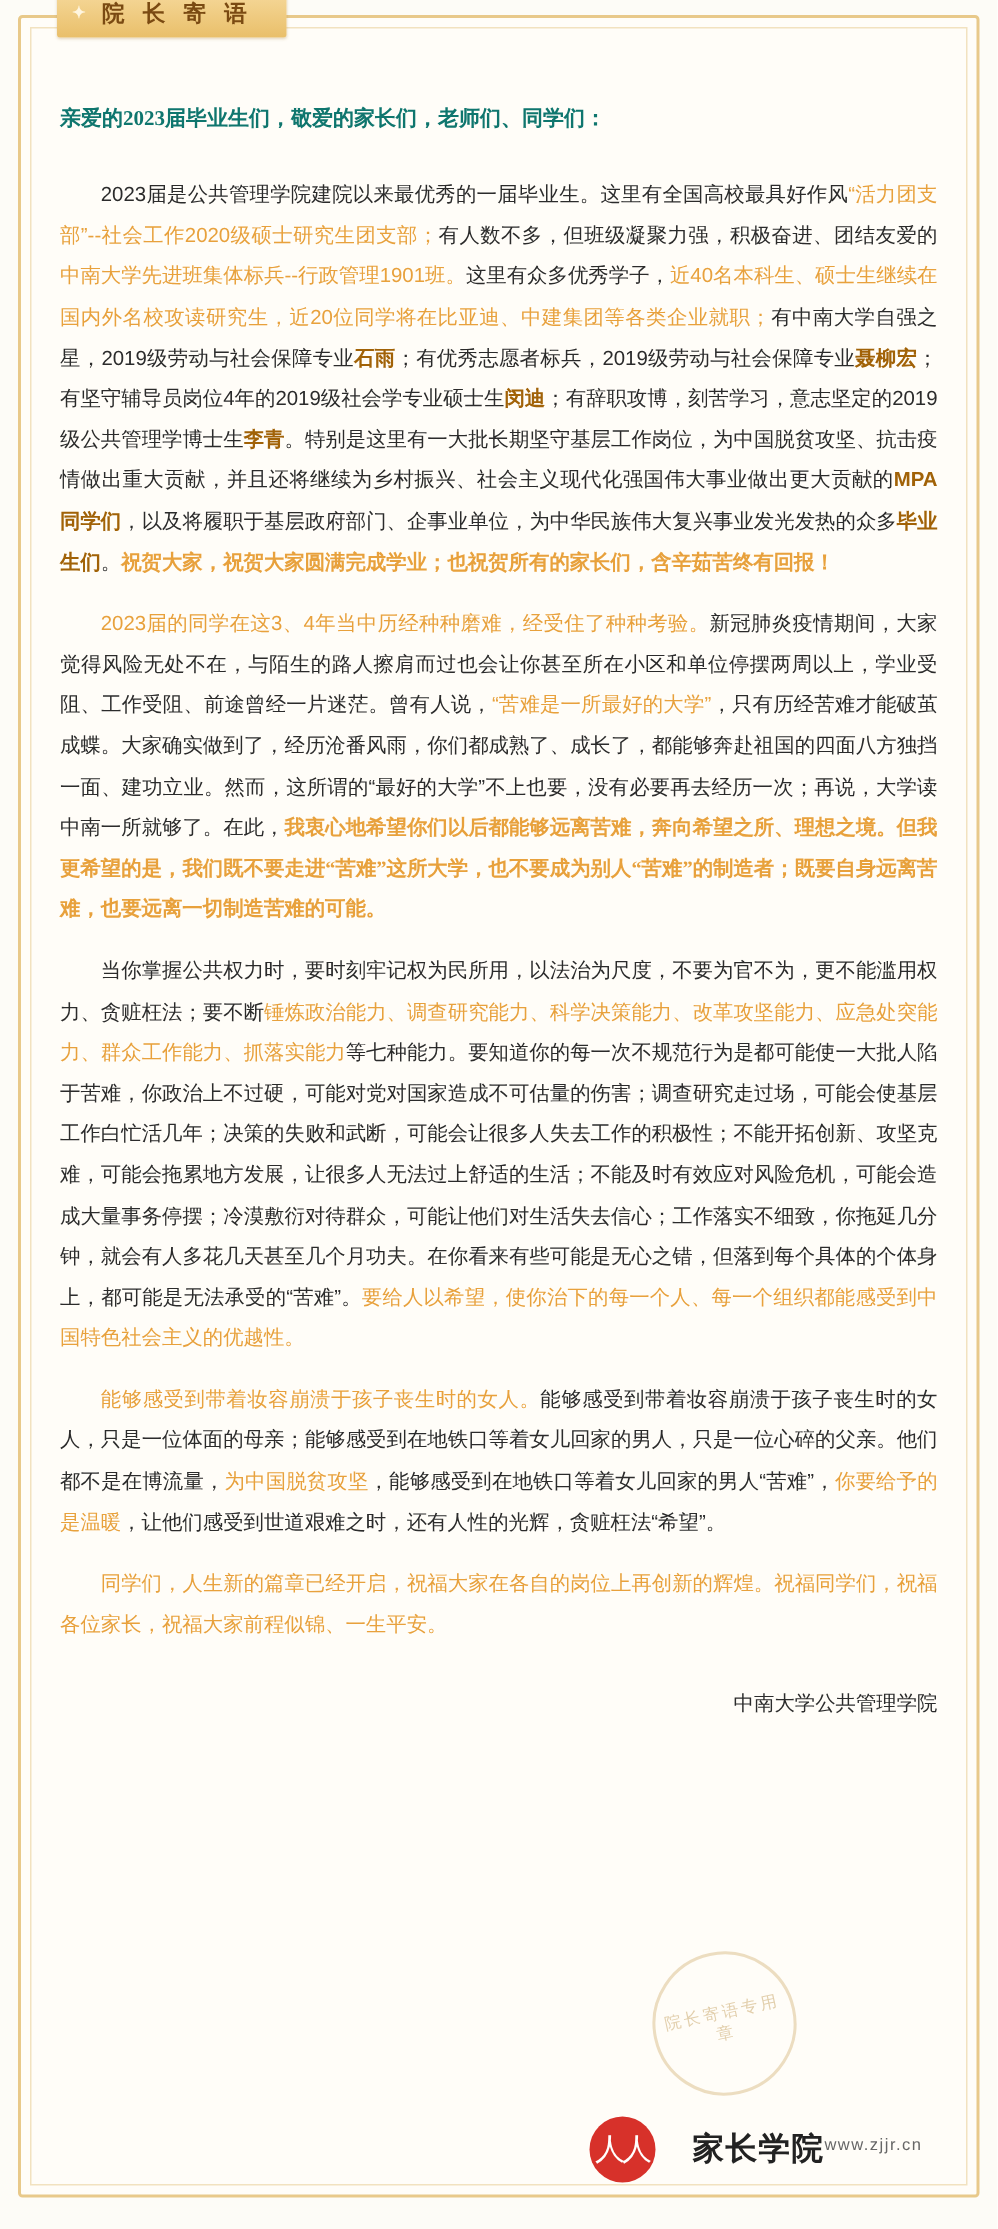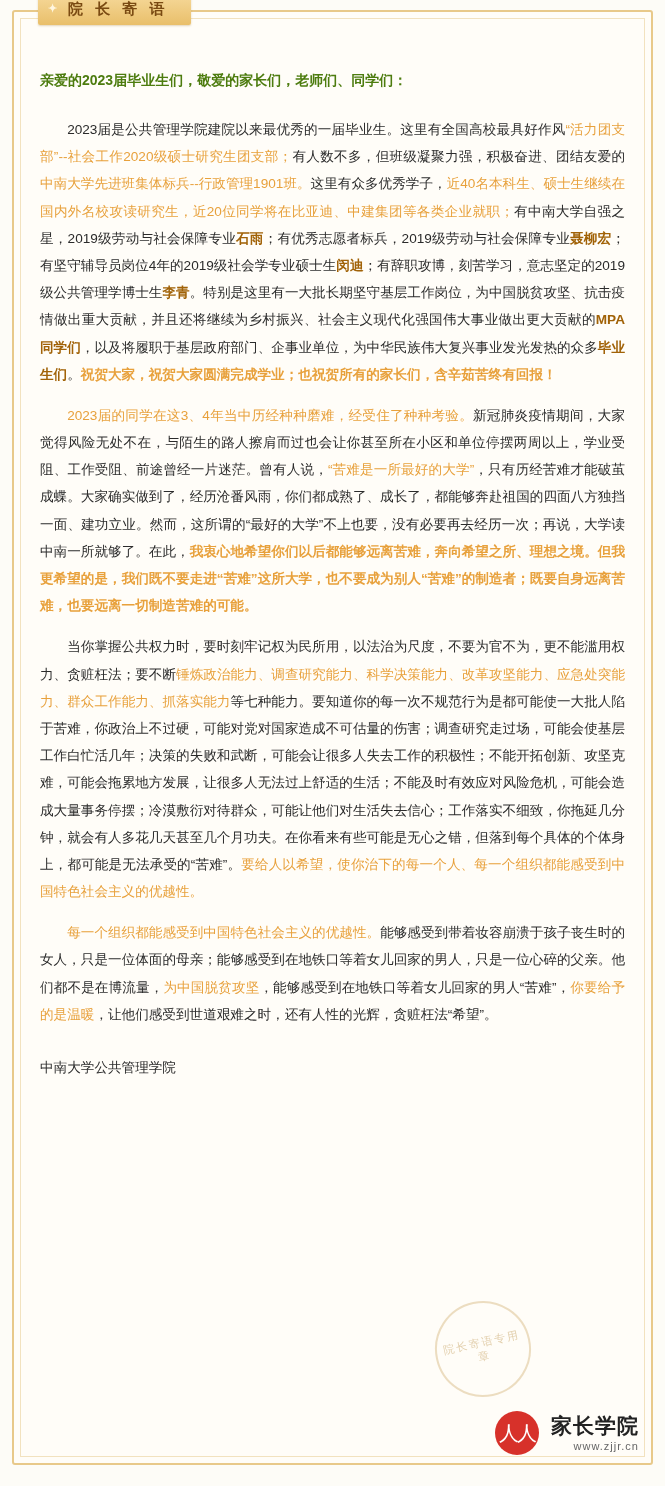--- a/index.html
+++ b/index.html
@@ -66,56 +66,58 @@
     font-size: 13.6px;
     line-height: 2.0;
     text-align: justify;
   }
   p {
     margin: 0 0 14px 0;
     text-indent: 2em;
   }
   p.salutation {
     text-indent: 0;
-    color: #4d7c0f;
+    color: #0f766e;
     font-weight: bold;
     margin-top: 26px;
     margin-bottom: 22px;
     font-size: 14px;
+    font-family: Liberation Serif, serif;
   }
   .hl {
     color: #e8a13c;
   }
   .hl-b {
     color: #e8a13c;
     font-weight: bold;
+    font-family: Liberation Serif, serif;
   }
   .bold {
     font-weight: bold;
     color: #a16207;
   }
   .sign {
     text-indent: 0;
-    text-align: left;
+    text-align: right;
     margin-top: 26px;
     margin-bottom: 0;
     color: #2b2b2b;
   }
   .thanks {
     text-indent: 2em;
     margin-top: 22px;
   }
   
   .footer {
     position: absolute;
-    right: 12px;
+    right: 36px;
     bottom: 8px;
     display: flex;
     align-items: center;
-    gap: 12px;
+    gap: 25px;
     z-index: 3;
   }
   .seal {
     position: absolute;
     right: 120px;
     bottom: 66px;
     width: 96px;
     height: 96px;
     border-radius: 50%;
     border: 2px solid rgba(200,160,90,.35);
@@ -143,21 +145,21 @@
     position: relative;
   }
   .logo-mark .fig {
     color: #ffffff;
     font-size: 20px;
     line-height: 1;
     letter-spacing: -2px;
   }
   .logo-text {
     display: flex;
-    flex-direction: column;
+    flex-direction: row;
     line-height: 1.1;
   }
   .logo-title {
     font-size: 21px;
     font-weight: bold;
     color: #222;
     letter-spacing: 1px;
   }
   .logo-url {
     font-size: 11px;
@@ -182,23 +184,24 @@
 
       <p class="salutation">亲爱的2023届毕业生们，敬爱的家长们，老师们、同学们：</p>
 
 
       <p><span>2023届是公共管理学院建院以来最优秀的一届毕业生。这里有全国高校最具好作风</span><span class="hl">“活力团支部”--社会工作2020级硕士研究生团支部；</span><span>有人数不多，但班级凝聚力强，积极奋进、团结友爱的</span><span class="hl">中南大学先进班集体标兵--行政管理1901班。</span><span>这里有众多优秀学子，</span><span class="hl">近40名本科生、硕士生继续在国内外名校攻读研究生，近20位同学将在比亚迪、中建集团等各类企业就职；</span><span>有中南大学自强之星，2019级劳动与社会保障专业</span><span class="bold">石雨</span><span>；有优秀志愿者标兵，2019级劳动与社会保障专业</span><span class="bold">聂柳宏</span><span>；有坚守辅导员岗位4年的2019级社会学专业硕士生</span><span class="bold">闵迪</span><span>；有辞职攻博，刻苦学习，意志坚定的2019级公共管理学博士生</span><span class="bold">李青</span><span>。特别是这里有一大批长期坚守基层工作岗位，为中国脱贫攻坚、抗击疫情做出重大贡献，并且还将继续为乡村振兴、社会主义现代化强国伟大事业做出更大贡献的</span><span class="bold">MPA同学们</span><span>，以及将履职于基层政府部门、企事业单位，为中华民族伟大复兴事业发光发热的众多</span><span class="bold">毕业生们</span><span>。</span><span class="hl-b">祝贺大家，祝贺大家圆满完成学业；也祝贺所有的家长们，含辛茹苦终有回报！</span></p>
 
       <p><span class="hl">2023届的同学在这3、4年当中历经种种磨难，经受住了种种考验。</span><span>新冠肺炎疫情期间，大家觉得风险无处不在，与陌生的路人擦肩而过也会让你甚至所在小区和单位停摆两周以上，学业受阻、工作受阻、前途曾经一片迷茫。曾有人说，</span><span class="hl">“苦难是一所最好的大学”</span><span>，只有历经苦难才能破茧成蝶。大家确实做到了，经历沧番风雨，你们都成熟了、成长了，都能够奔赴祖国的四面八方独挡一面、建功立业。然而，这所谓的“最好的大学”不上也要，没有必要再去经历一次；再说，大学读中南一所就够了。在此，</span><span class="hl-b">我衷心地希望你们以后都能够远离苦难，奔向希望之所、理想之境。但我更希望的是，我们既不要走进“苦难”这所大学，也不要成为别人“苦难”的制造者；既要自身远离苦难，也要远离一切制造苦难的可能。</span></p>
 
       <p><span>当你掌握公共权力时，要时刻牢记权为民所用，以法治为尺度，不要为官不为，更不能滥用权力、贪赃枉法；要不断</span><span class="hl">锤炼政治能力、调查研究能力、科学决策能力、改革攻坚能力、应急处突能力、群众工作能力、抓落实能力</span><span>等七种能力。要知道你的每一次不规范行为是都可能使一大批人陷于苦难，你政治上不过硬，可能对党对国家造成不可估量的伤害；调查研究走过场，可能会使基层工作白忙活几年；决策的失败和武断，可能会让很多人失去工作的积极性；不能开拓创新、攻坚克难，可能会拖累地方发展，让很多人无法过上舒适的生活；不能及时有效应对风险危机，可能会造成大量事务停摆；冷漠敷衍对待群众，可能让他们对生活失去信心；工作落实不细致，你拖延几分钟，就会有人多花几天甚至几个月功夫。在你看来有些可能是无心之错，但落到每个具体的个体身上，都可能是无法承受的“苦难”。</span><span class="hl">要给人以希望，使你治下的每一个人、每一个组织都能感受到中国特色社会主义的优越性。</span></p>
 
-      <p><span class="hl">每一个组织都能感受到中国特色社会主义的优越性。</span><span>能够感受到带着妆容崩溃于孩子丧生时的女人，只是一位体面的母亲；能够感受到在地铁口等着女儿回家的男人，只是一位心碎的父亲。他们都不是在博流量，</span><span class="hl">为中国脱贫攻坚</span><span>，能够感受到在地铁口等着女儿回家的男人“苦难”，</span><span class="hl">你要给予的是温暖</span><span>，让他们感受到世道艰难之时，还有人性的光辉，贪赃枉法“希望”。</span></p>
-
-
+      <p><span class="hl">能够感受到带着妆容崩溃于孩子丧生时的女人。</span><span>能够感受到带着妆容崩溃于孩子丧生时的女人，只是一位体面的母亲；能够感受到在地铁口等着女儿回家的男人，只是一位心碎的父亲。他们都不是在博流量，</span><span class="hl">为中国脱贫攻坚</span><span>，能够感受到在地铁口等着女儿回家的男人“苦难”，</span><span class="hl">你要给予的是温暖</span><span>，让他们感受到世道艰难之时，还有人性的光辉，贪赃枉法“希望”。</span></p>
+
+
+      <p><span class="hl">同学们，人生新的篇章已经开启，祝福大家在各自的岗位上再创新的辉煌。祝福同学们，祝福各位家长，祝福大家前程似锦、一生平安。</span></p>
 
 
       <p class="sign">中南大学公共管理学院</p>
     </div>
 
     <div class="seal">院长寄语专用章</div>
 
     <div class="footer">
       <div class="logo-mark">
         <span class="fig">人人</span>

